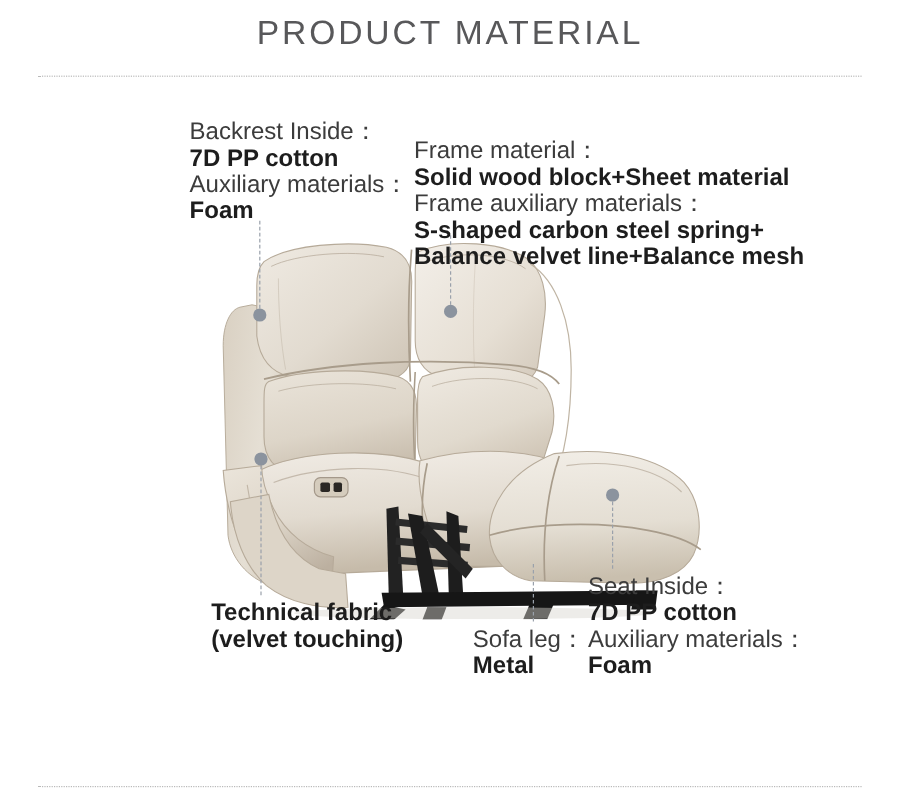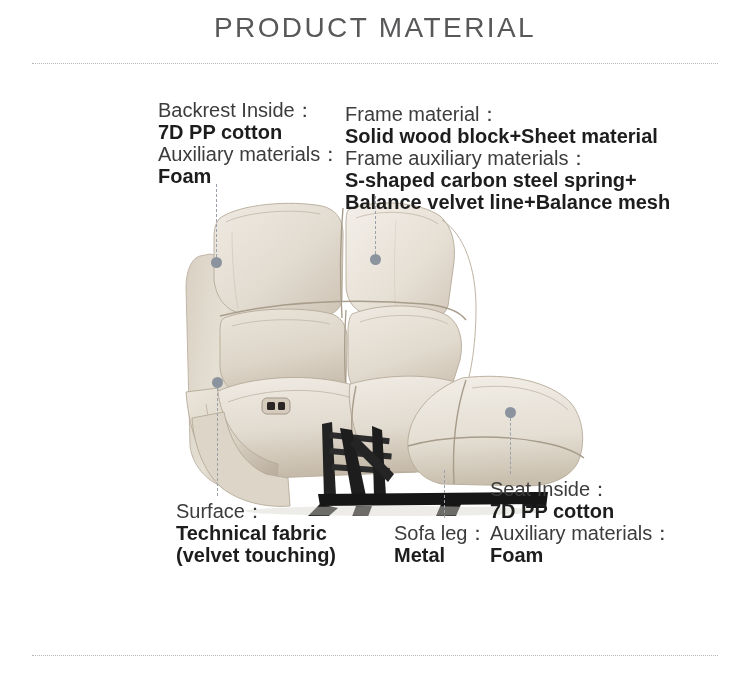--- a/index.html
+++ b/index.html
@@ -32,21 +32,21 @@
     border-top:1px dotted #b9b9b9;
   }
 
   
   .callout{position:absolute;line-height:22px;white-space:nowrap;}
   .callout .lbl{font-size:20px;font-weight:400;color:#3c3c3c;}
   .callout .val{font-size:20px;font-weight:bold;color:#1d1d1d;}
   .callout div{height:22px;}
 
   #co-backrest{left:158px;top:99px;}
-  #co-frame{left:345px;top:103px;}
+  #co-frame{left:345px;top:115px;}
   #co-surface{left:176px;top:500px;}
   #co-sofaleg{left:394px;top:522px;}
   #co-seat{left:490px;top:478px;}
 
   
   .leader{
     position:absolute;width:0;
     border-left:1px dashed #9aa1ab;
   }
   .dot{
@@ -236,21 +236,20 @@
 
   <div class="callout" id="co-frame">
     <div><span class="lbl">Frame material：</span></div>
     <div><span class="val">Solid wood block+Sheet material</span></div>
     <div><span class="lbl">Frame auxiliary materials：</span></div>
     <div><span class="val">S-shaped carbon steel spring+</span></div>
     <div><span class="val">Balance velvet line+Balance mesh</span></div>
   </div>
 
   <div class="callout" id="co-surface">
-    <div><span class="lbl">Surface：</span></div>
     <div><span class="val">Technical fabric</span></div>
     <div><span class="val">(velvet touching)</span></div>
   </div>
 
   <div class="callout" id="co-sofaleg">
     <div><span class="lbl">Sofa leg：</span></div>
     <div><span class="val">Metal</span></div>
   </div>
 
   <div class="callout" id="co-seat">

